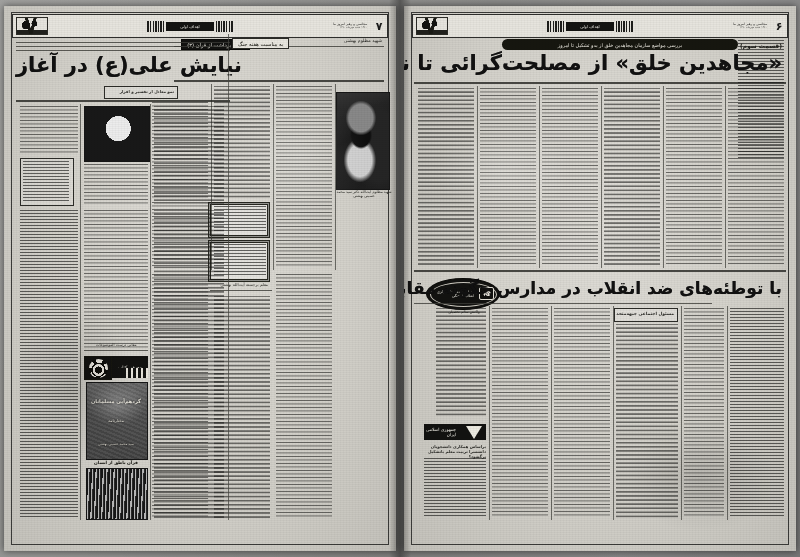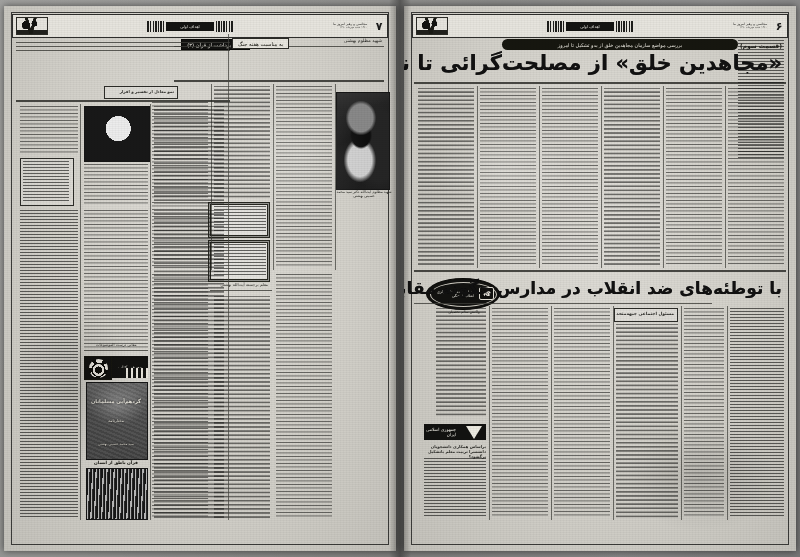--- a/index.html
+++ b/index.html
@@ -375,20 +375,21 @@
 
   <div class="col tx" style="right:64px;top:268px;width:56px;height:244px;"></div>
   <div class="col tx sp" style="right:126px;top:290px;width:56px;height:222px;"></div>
   <div class="col tx" style="right:188px;top:268px;width:56px;height:244px;"></div>
 
   <div class="kicker inv" style="left:228px;top:32px;">به مناسبت هفته جنگ</div>
   <div class="ruleh" style="left:12px;width:214px;top:36px;"></div>
   <div class="ruleh" style="left:12px;width:214px;top:40px;"></div>
   <div class="ruleh" style="left:12px;width:214px;top:44px;"></div>
 
+  <div class="hl big" style="left:12px;top:48px;">نیایش علی(ع) در آغاز</div>
   <div class="ruleh thick" style="left:12px;width:214px;top:94px;"></div>
 
   <div class="photo" id="illus" style="left:80px;top:100px;width:64px;height:54px;">
     <div class="inner"></div>
   </div>
 
   <div class="box" style="left:16px;top:152px;width:52px;height:46px;"></div>
   <div class="col tx tight" style="left:19px;top:155px;width:46px;height:40px;opacity:.8;"></div>
 
   <div class="col tx" style="left:16px;top:100px;width:58px;height:48px;"></div>

